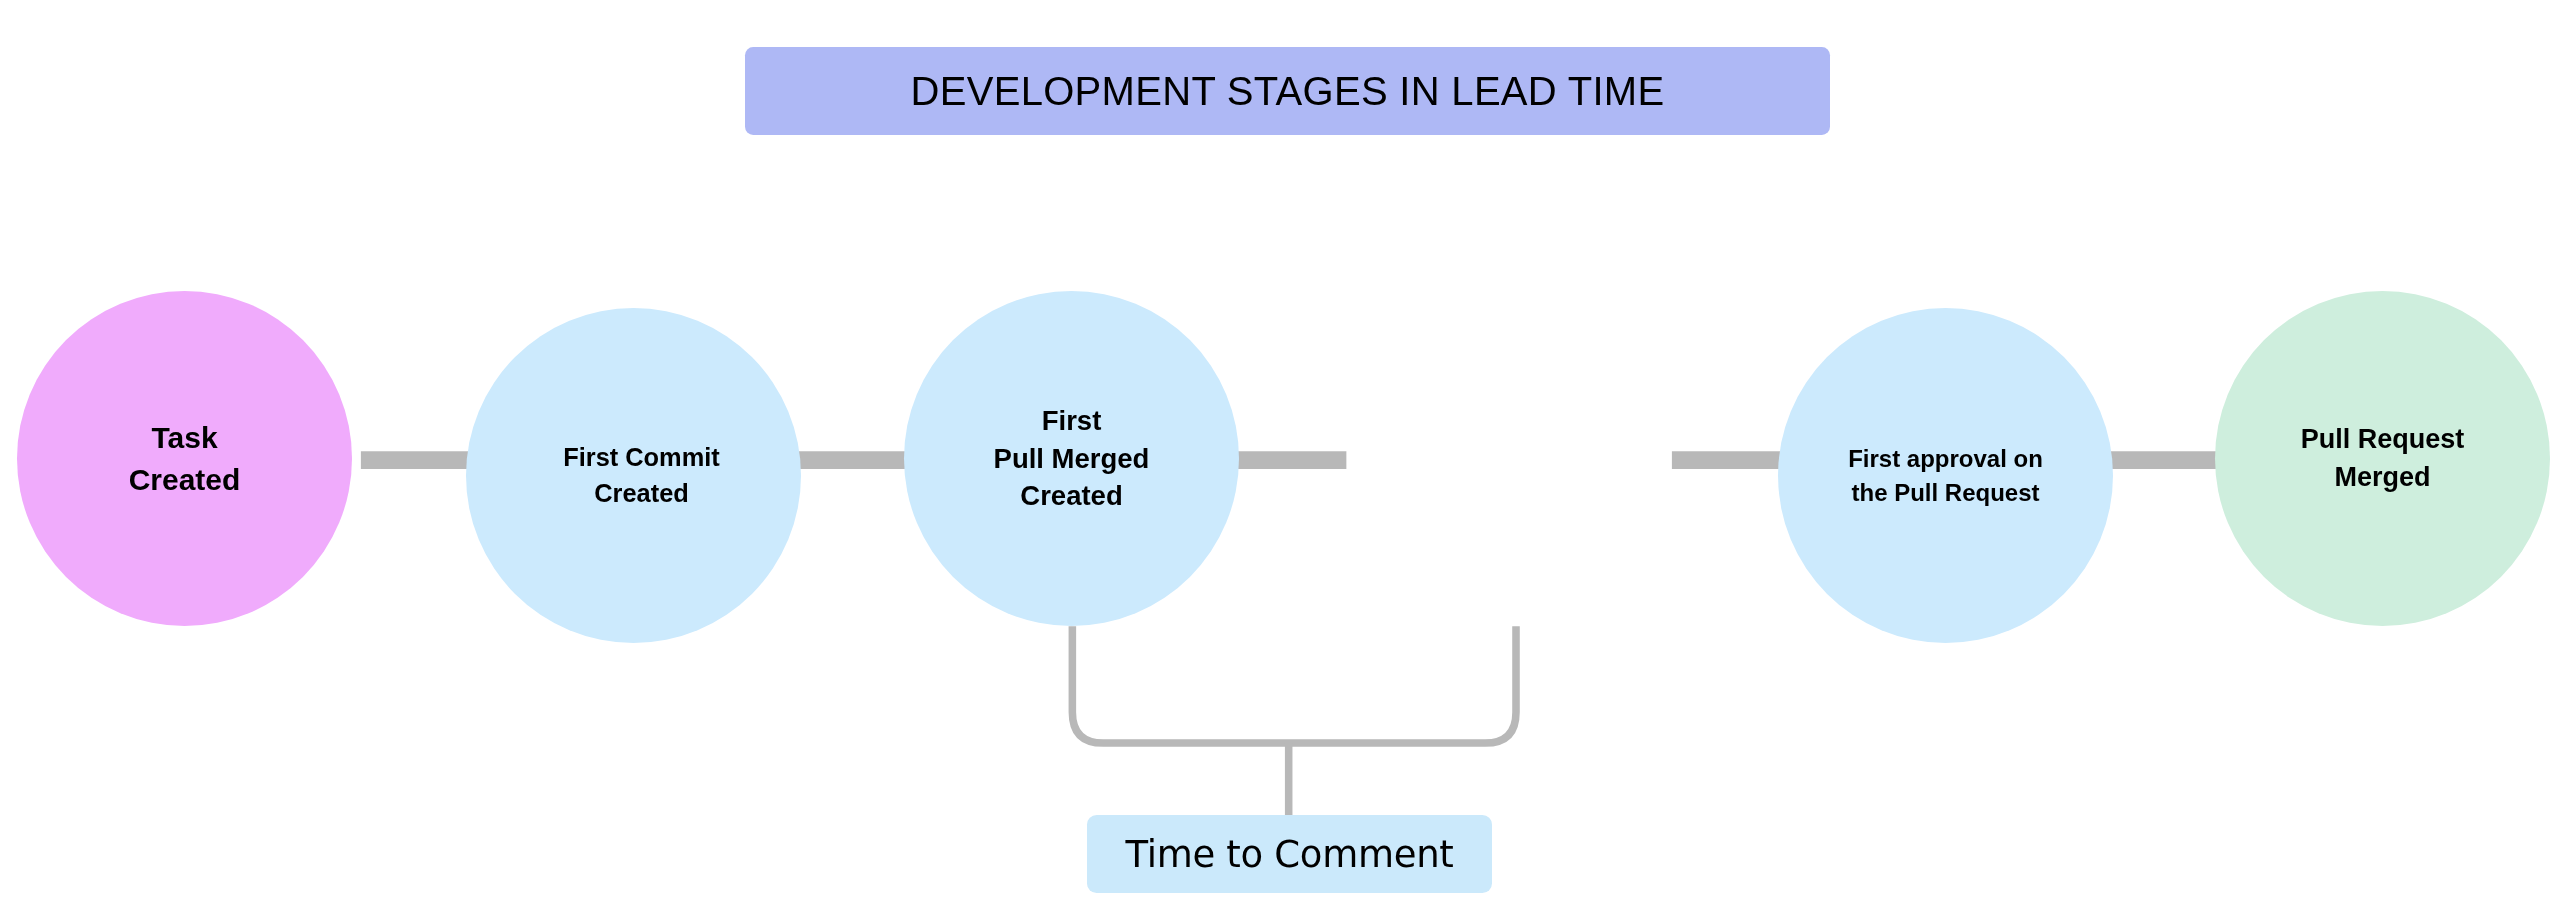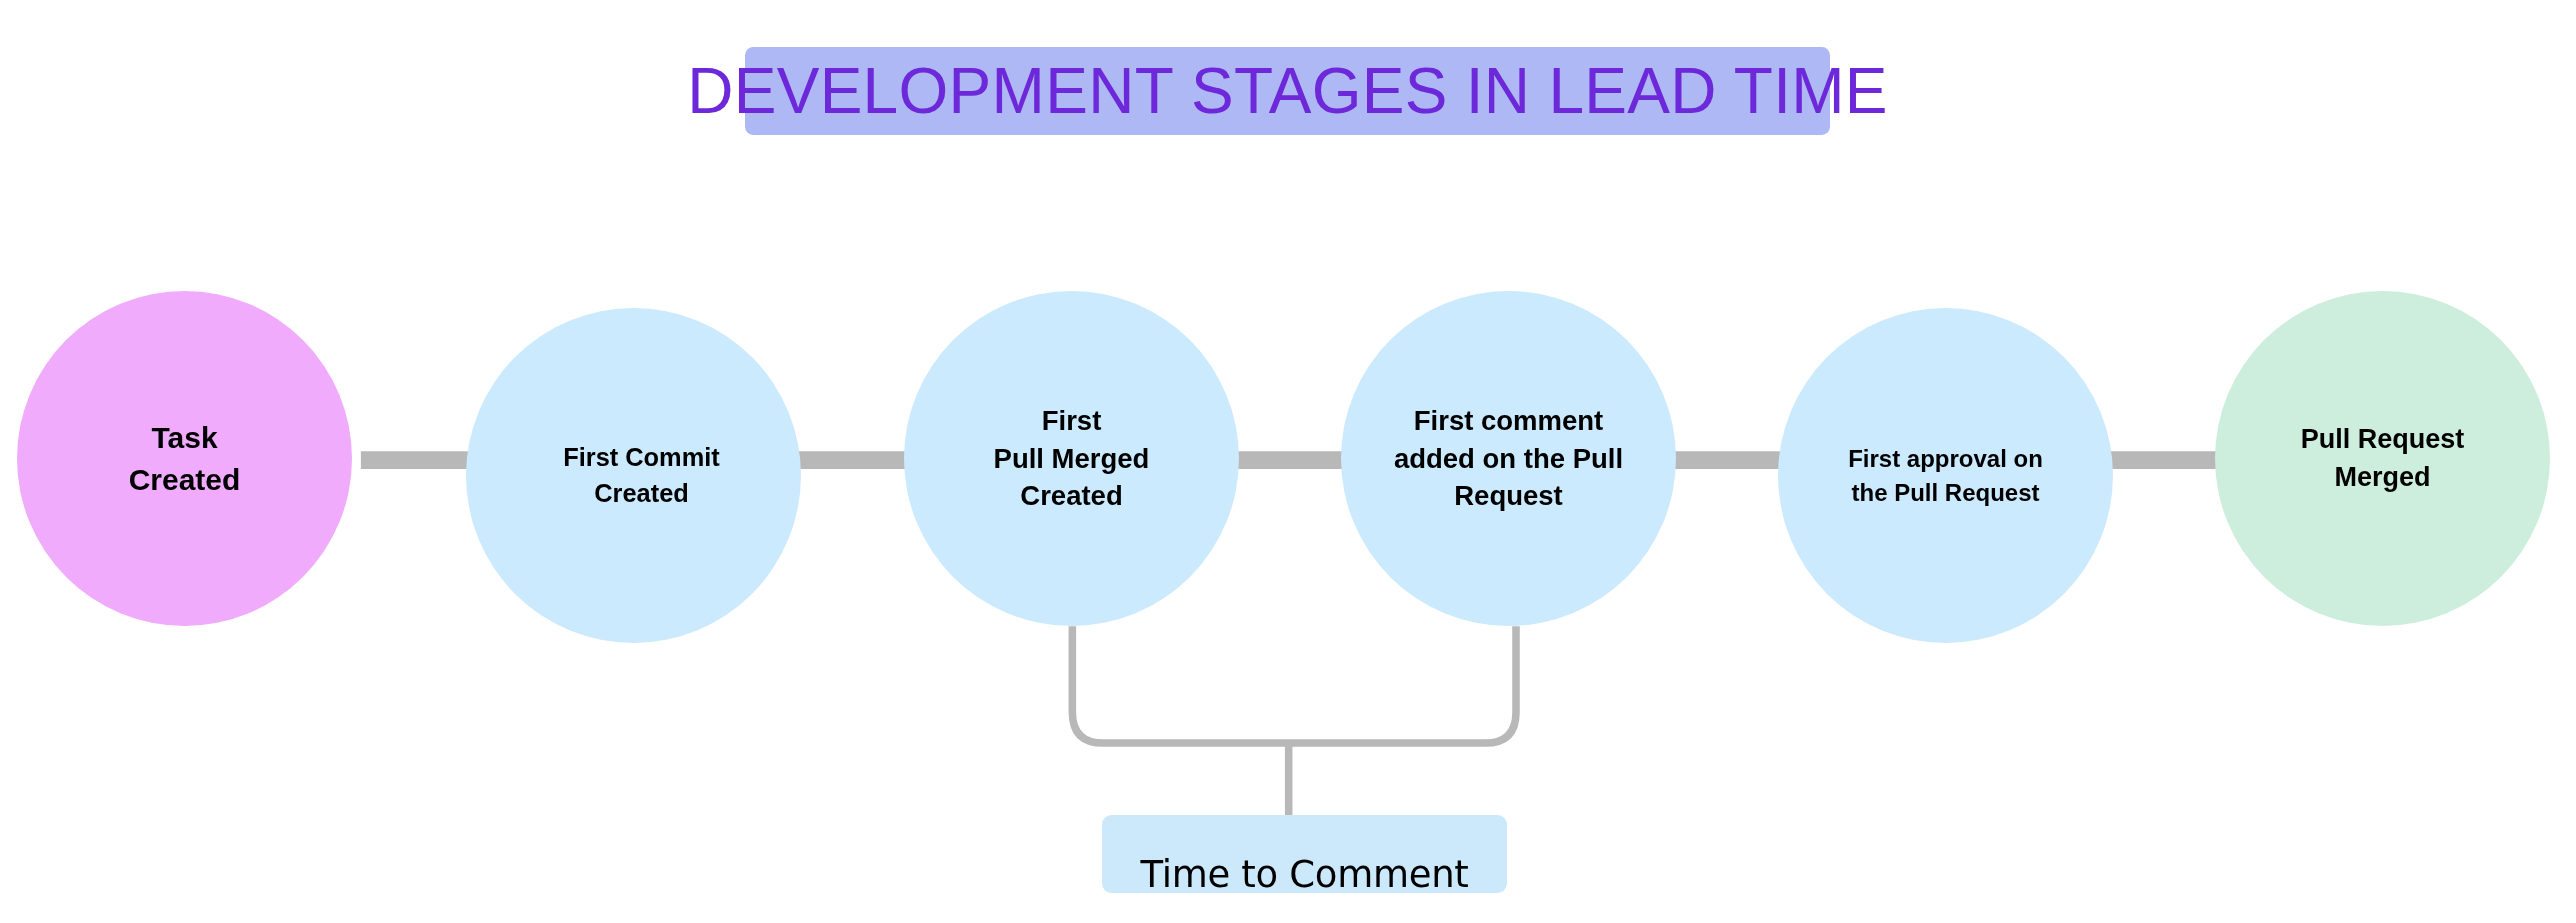--- a/index.html
+++ b/index.html
@@ -29,23 +29,23 @@
     height: 88px;
     background: #aeb8f5;
     border-radius: 8.2px;
     display: flex;
     align-items: center;
     justify-content: center;
     box-sizing: border-box;
   }
   #title-text {
     font-family: "Liberation Sans", sans-serif;
-    font-size: 64px;
+    font-size: 40px;
     font-weight: 400;
-    color: #6d28d9;
+    color: #000000;
     letter-spacing: 0.3px;
     white-space: nowrap;
     line-height: 1;
   }
 
   
   #links {
     position: absolute;
     left: 0;
     top: 0;
@@ -90,24 +90,23 @@
   
   #edge-label-box {
     position: absolute;
     left: 1087px;
     top: 815px;
     width: 405px;
     height: 78px;
     background: #cbe9fb;
     border-radius: 9.6px;
     display: flex;
-    align-items: flex-end;
+    align-items: center;
     justify-content: center;
     box-sizing: border-box;
-    margin-left: 15px;
   }
   #edge-label-text {
     font-family: "DejaVu Sans", sans-serif;
     font-size: 37px;
     font-weight: 400;
     color: #000000;
     white-space: nowrap;
     line-height: 1;
     letter-spacing: -0.3px;
   }
@@ -146,25 +145,20 @@
     <span class="stage-label">First Commit
 Created</span>
   </div>
 
   <div class="stage stage-3">
     <span class="stage-label">First
 Pull Merged
 Created</span>
   </div>
 
-  <div class="stage stage-4">
-    <span class="stage-label">First comment
-added on the Pull
-Request</span>
-  </div>
 
   <div class="stage stage-5">
     <span class="stage-label">First approval on
 the Pull Request</span>
   </div>
 
   <div class="stage stage-6">
     <span class="stage-label">Pull Request
 Merged</span>
   </div>

